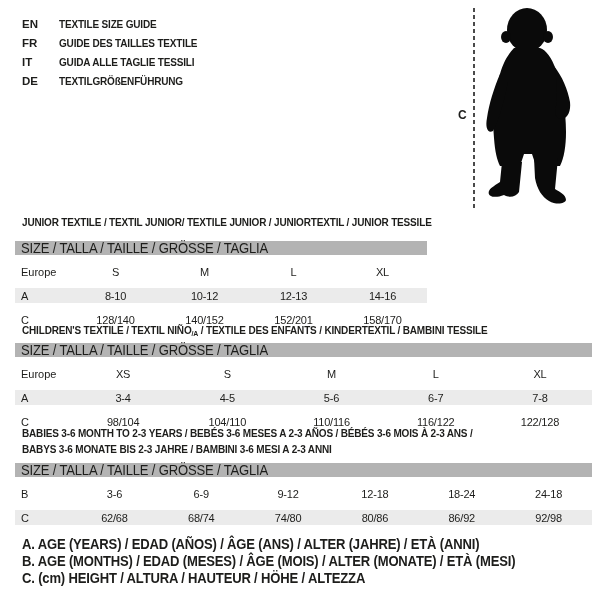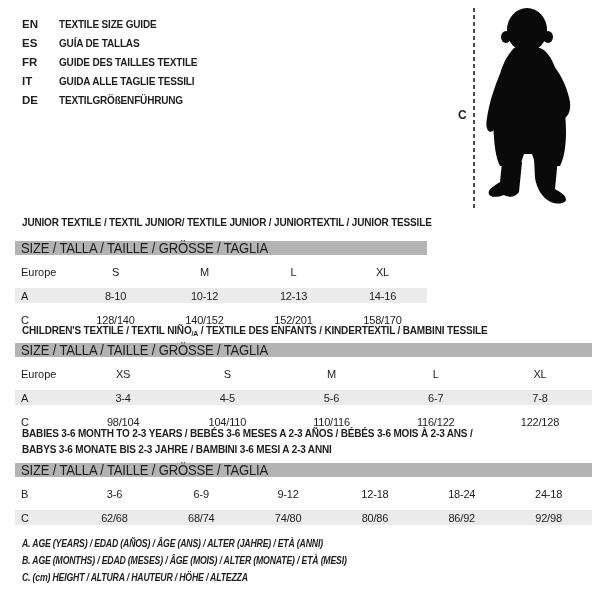--- a/index.html
+++ b/index.html
@@ -29,36 +29,32 @@
   
   .size-table{position:absolute;left:15px;font-size:11px;}
   .tb0{top:241px;width:412px;} .tb1{top:343px;width:577px;} .tb2{top:463px;width:577px;}
   .size-bar{height:14px;line-height:14px;background:#b3b3b3;padding-left:6px;font-size:15px;color:#1d1d1b;}
   .trow{display:flex;height:15px;align-items:center;margin-top:9px;}
   .trow.shaded{background:#ebebeb;}
   .tlabel{width:56px;box-sizing:border-box;padding-left:6px;flex:0 0 56px;}
   .tcell{flex:1;text-align:center;letter-spacing:-0.2px;}
 
   
-  .footnotes{position:absolute;left:22px;top:535px;font-weight:700;font-size:10px;font-style:italic;}
+  .footnotes{position:absolute;left:22px;top:535px;font-weight:700;font-size:15px;}
   .footnote{height:17px;line-height:17px;}
 
   sub{font-size:8px;vertical-align:-2px;}
 </style>
 </head>
 <body>
 
 <div class="lang-list">
   <div class="lang-row">
     <span class="lang-code">EN</span>
     <span class="cond">TEXTILE SIZE GUIDE</span>
-  </div>
-  <div class="lang-row">
-    <span class="lang-code">ES</span>
-    <span class="cond">GUÍA DE TALLAS</span>
   </div>
   <div class="lang-row">
     <span class="lang-code">FR</span>
     <span class="cond">GUIDE DES TAILLES TEXTILE</span>
   </div>
   <div class="lang-row">
     <span class="lang-code">IT</span>
     <span class="cond">GUIDA ALLE TAGLIE TESSILI</span>
   </div>
   <div class="lang-row">

